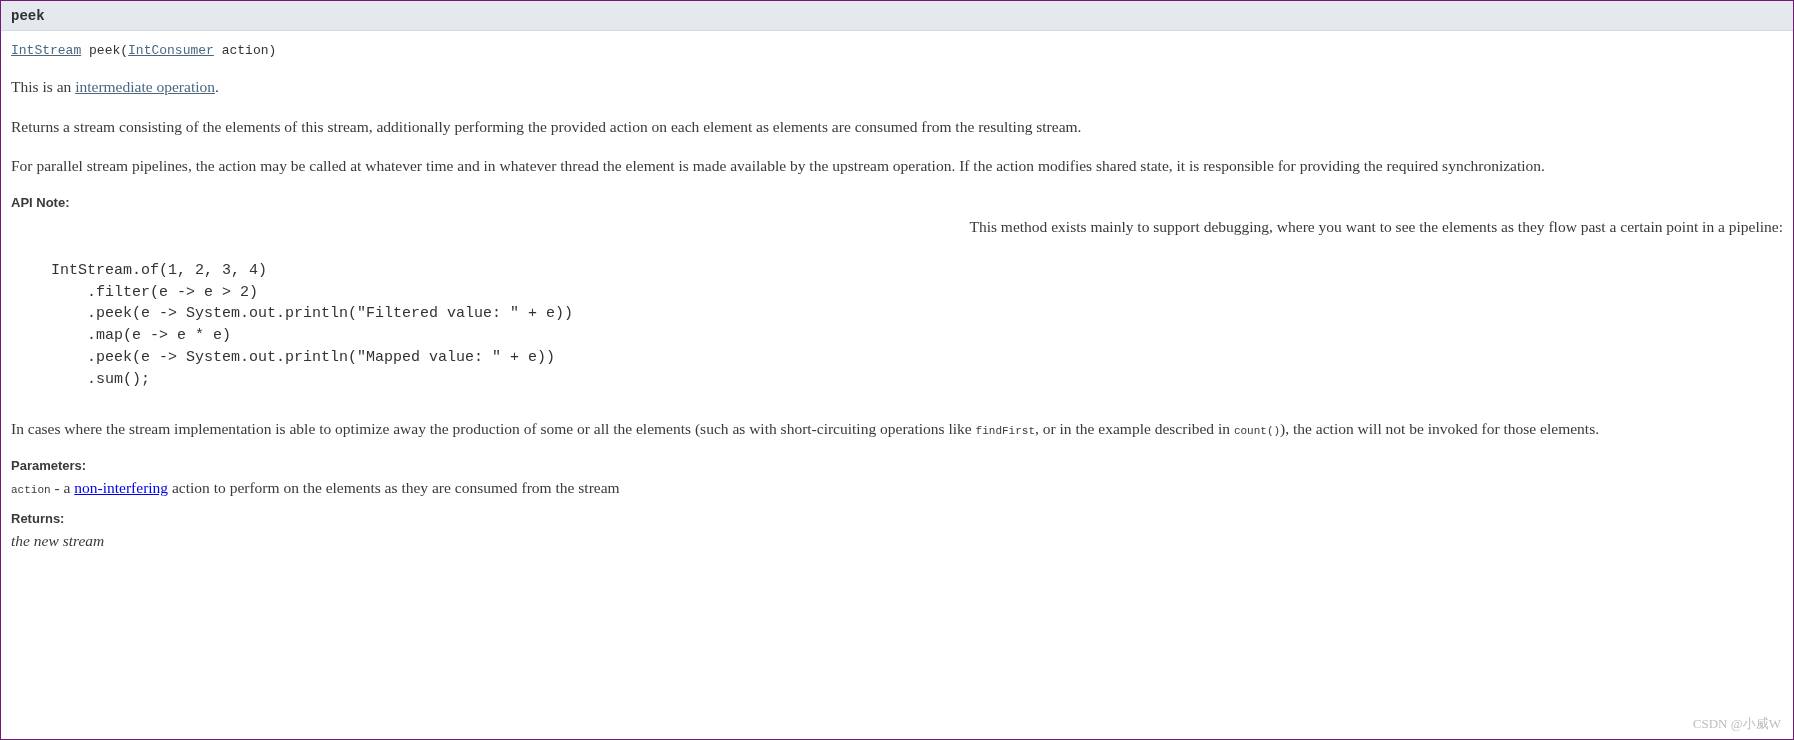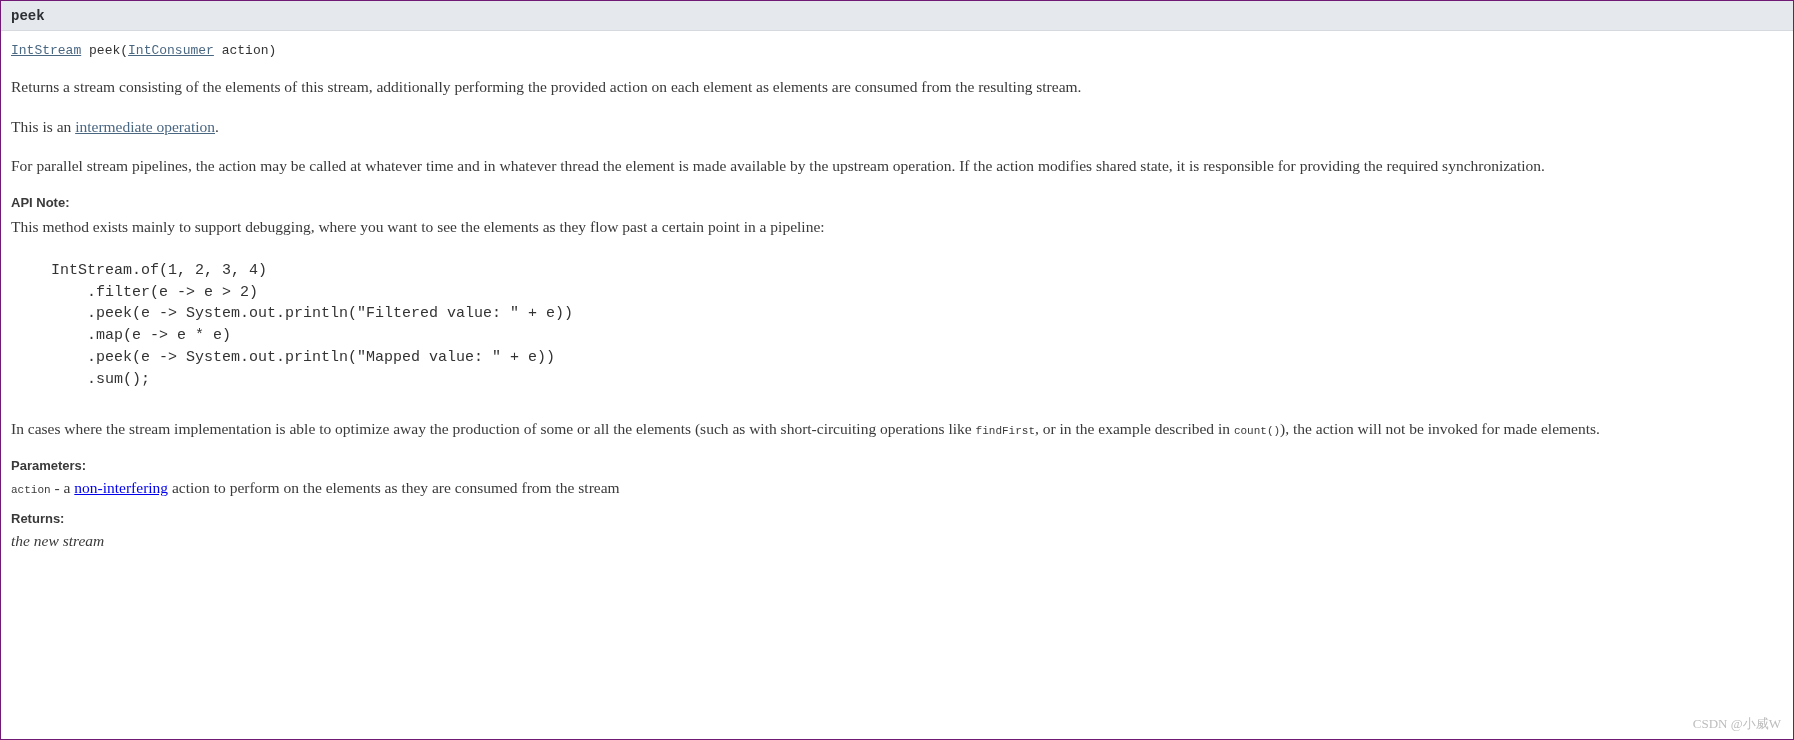--- a/index.html
+++ b/index.html
@@ -100,41 +100,41 @@
     <span class="method-name">peek</span>
   </div>
 
   <div class="method-body">
 
     <div class="signature">
       <a class="type-link" href="#">IntStream</a>
       <span> </span><span>peek</span><span>(</span><a class="type-link" href="#">IntConsumer</a><span> </span><span>action</span><span>)</span>
     </div>
 
-    <p class="para">Returns a stream consisting of the elements of this stream, additionally performing the provided action on each element as elements are consumed from the resulting stream.</p>
-
     <p class="para">
       <span>This is an </span><a href="#" class="link">intermediate operation</a><span>.</span>
     </p>
+
+    <p class="para">Returns a stream consisting of the elements of this stream, additionally performing the provided action on each element as elements are consumed from the resulting stream.</p>
 
     <p class="para">For parallel stream pipelines, the action may be called at whatever time and in whatever thread the element is made available by the upstream operation. If the action modifies shared state, it is responsible for providing the required synchronization.</p>
 
     <div class="section-label">API Note:</div>
 
-    <p class="para" style="margin-bottom:6px;">This method exists mainly to support debugging, where you want to see the elements as they flow past a certain point in a pipeline:</p>
+    <p class="para" style="margin-bottom:6px;text-align:right;">This method exists mainly to support debugging, where you want to see the elements as they flow past a certain point in a pipeline:</p>
 
     <div class="code-block">IntStream.of(1, 2, 3, 4)
     .filter(e -&gt; e &gt; 2)
     .peek(e -&gt; System.out.println("Filtered value: " + e))
     .map(e -&gt; e * e)
     .peek(e -&gt; System.out.println("Mapped value: " + e))
     .sum();</div>
 
     <p class="para">
-      <span>In cases where the stream implementation is able to optimize away the production of some or all the elements (such as with short-circuiting operations like </span><span class="code-inline">findFirst</span><span>, or in the example described in </span><span class="code-inline">count()</span><span>), the action will not be invoked for made elements.</span>
+      <span>In cases where the stream implementation is able to optimize away the production of some or all the elements (such as with short-circuiting operations like </span><span class="code-inline">findFirst</span><span>, or in the example described in </span><span class="code-inline">count()</span><span>), the action will not be invoked for those elements.</span>
     </p>
 
     <div class="section-label">Parameters:</div>
 
     <p class="param-line">
       <span class="code-inline">action</span><span> - a </span><a href="#" class="link">non-interfering</a><span> action to perform on the elements as they are consumed from the stream</span>
     </p>
 
     <div class="section-label">Returns:</div>
 

